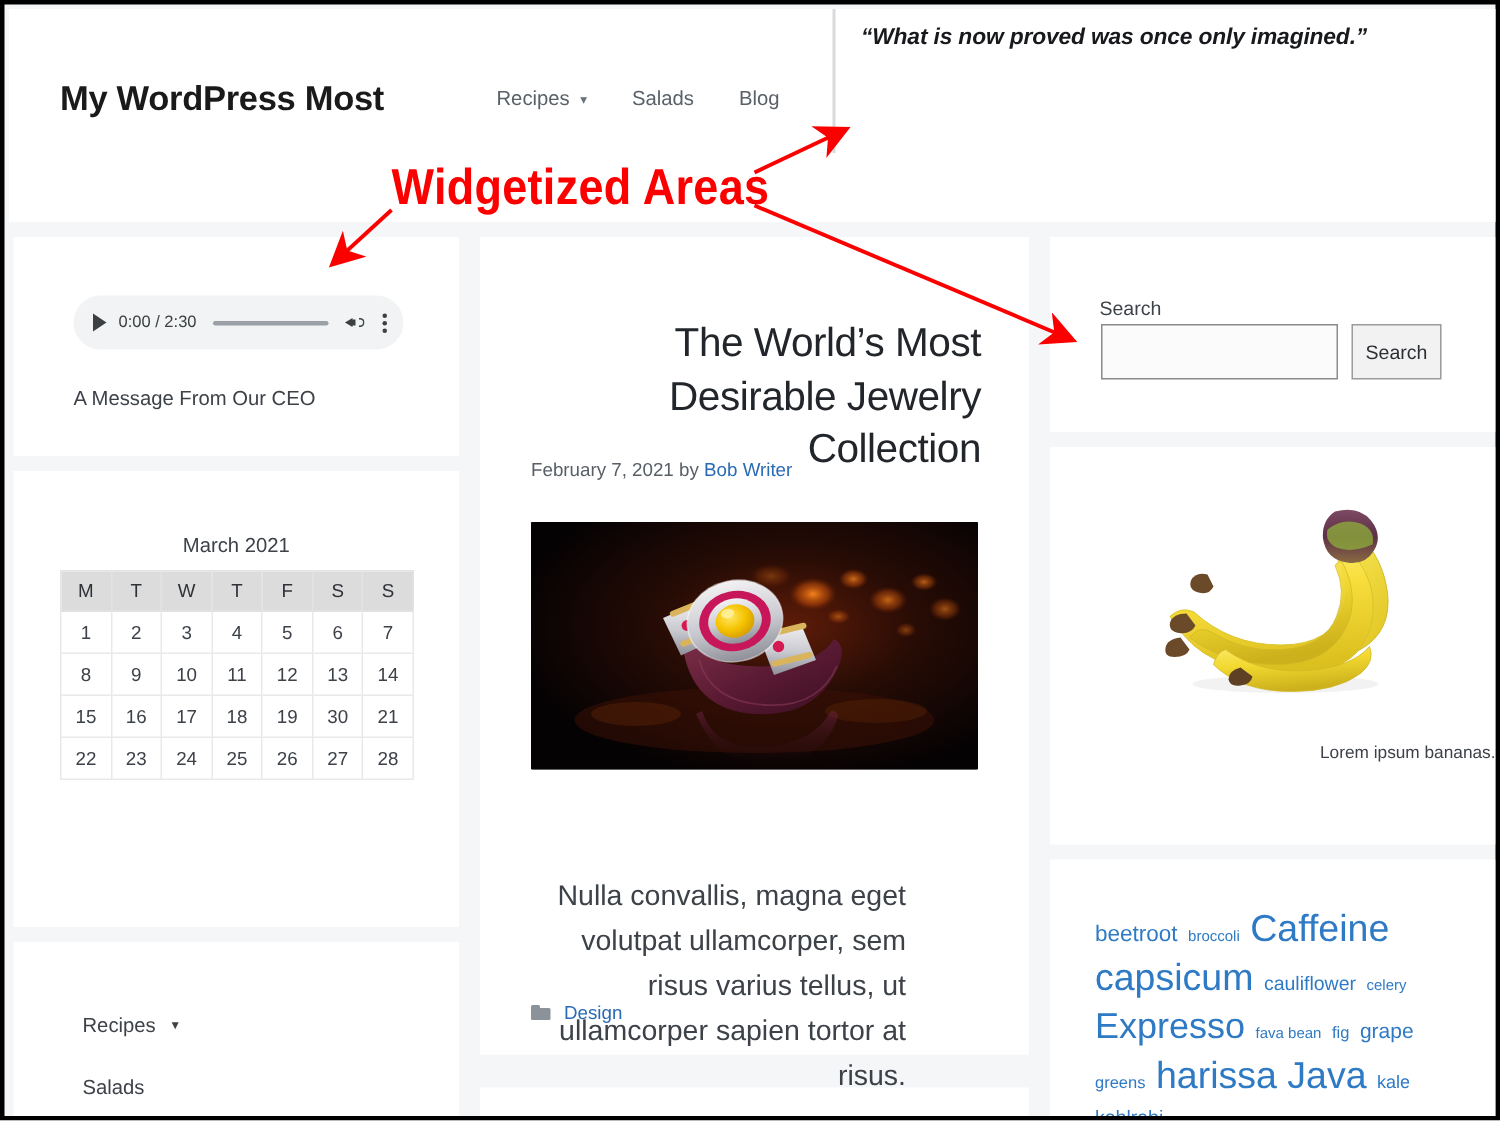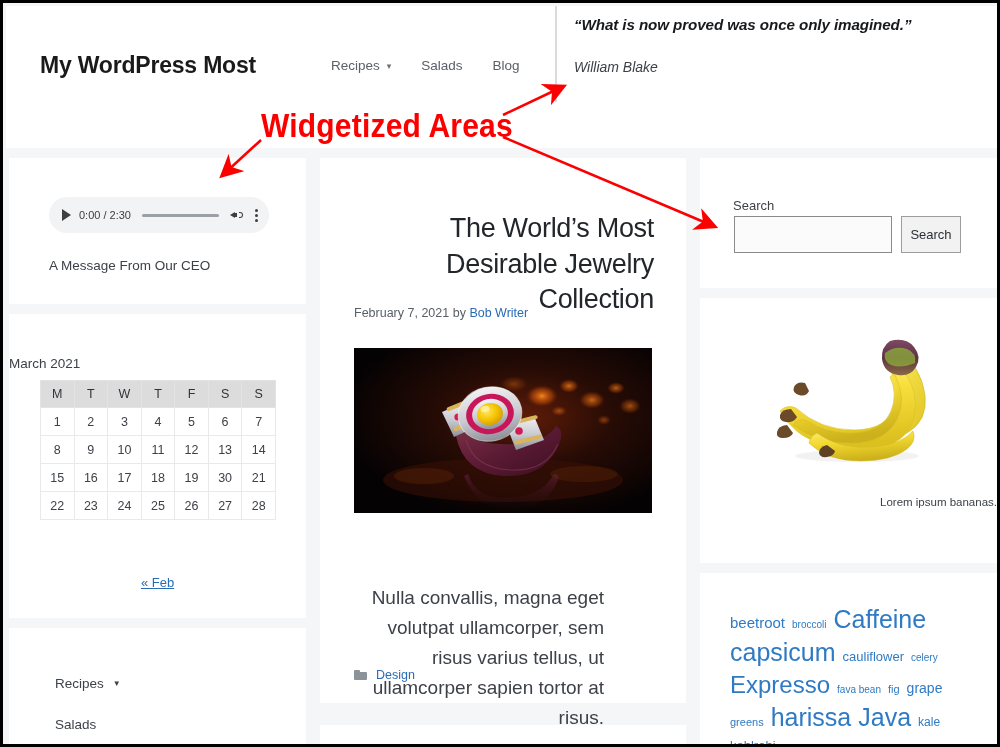--- a/index.html
+++ b/index.html
@@ -95,21 +95,21 @@
     border:1.4px solid #3c4043; border-left:none; border-radius:0 6px 6px 0; }
   .ap-menu { display:flex; flex-direction:column; gap:2px; cursor:pointer; margin-left:2px; }
   .ap-menu i { width:3px; height:3px; background:#3c4043; border-radius:50%; display:block; }
   #audio-caption {
     position:absolute; left:40px; top:100px; font-size:13.5px; color:#3d4249;
   }
 
   #card-calendar { left:6px; top:311px; width:297px; height:304px; }
   #cal-title {
     position:absolute; left:0; top:42px; width:100%;
-    font-size:13.5px; color:#3d4249;
+    text-align:center; font-size:13.5px; color:#3d4249;
   }
   #cal-table {
     position:absolute; left:31px; top:66px; width:236px;
     border-collapse:collapse; font-size:12.5px; color:#3d4249;
   }
   #cal-table th {
     background:#dcdcdc; font-weight:normal; height:27px; width:33.7px;
     border:1px solid #e3e3e3; text-align:center; color:#2f3338;
   }
   #cal-table td {
@@ -218,21 +218,20 @@
       </div>
       <div class="nav-item">
         <span>Blog</span>
       </div>
     </div>
 
     <div id="header-divider"></div>
 
     <div id="header-quote-area">
       <div id="quote-text">“What is now proved was once only imagined.”</div>
-      <div id="quote-cite">William Blake</div>
     </div>
   </div>
 
   <div class="card" id="card-audio">
     <div id="audio-player">
       <span class="ap-play"></span>
       <span class="ap-time">0:00 / 2:30</span>
       <span class="ap-track"></span>
       <span class="ap-vol">
         <i class="spk"></i>
@@ -294,21 +293,20 @@
             <td>22</td>
             <td>23</td>
             <td>24</td>
             <td>25</td>
             <td>26</td>
             <td>27</td>
             <td>28</td>
           </tr>
         </tbody>
     </table>
-    <div id="cal-prev">« Feb</div>
   </div>
 
   <div class="card" id="card-menu">
     <div class="menu-row" style="top:48px">
       <span>Recipes</span>
       <span class="mcaret">▼</span>
     </div>
     <div class="menu-row" style="top:89px">
       <span>Salads</span>
     </div>

